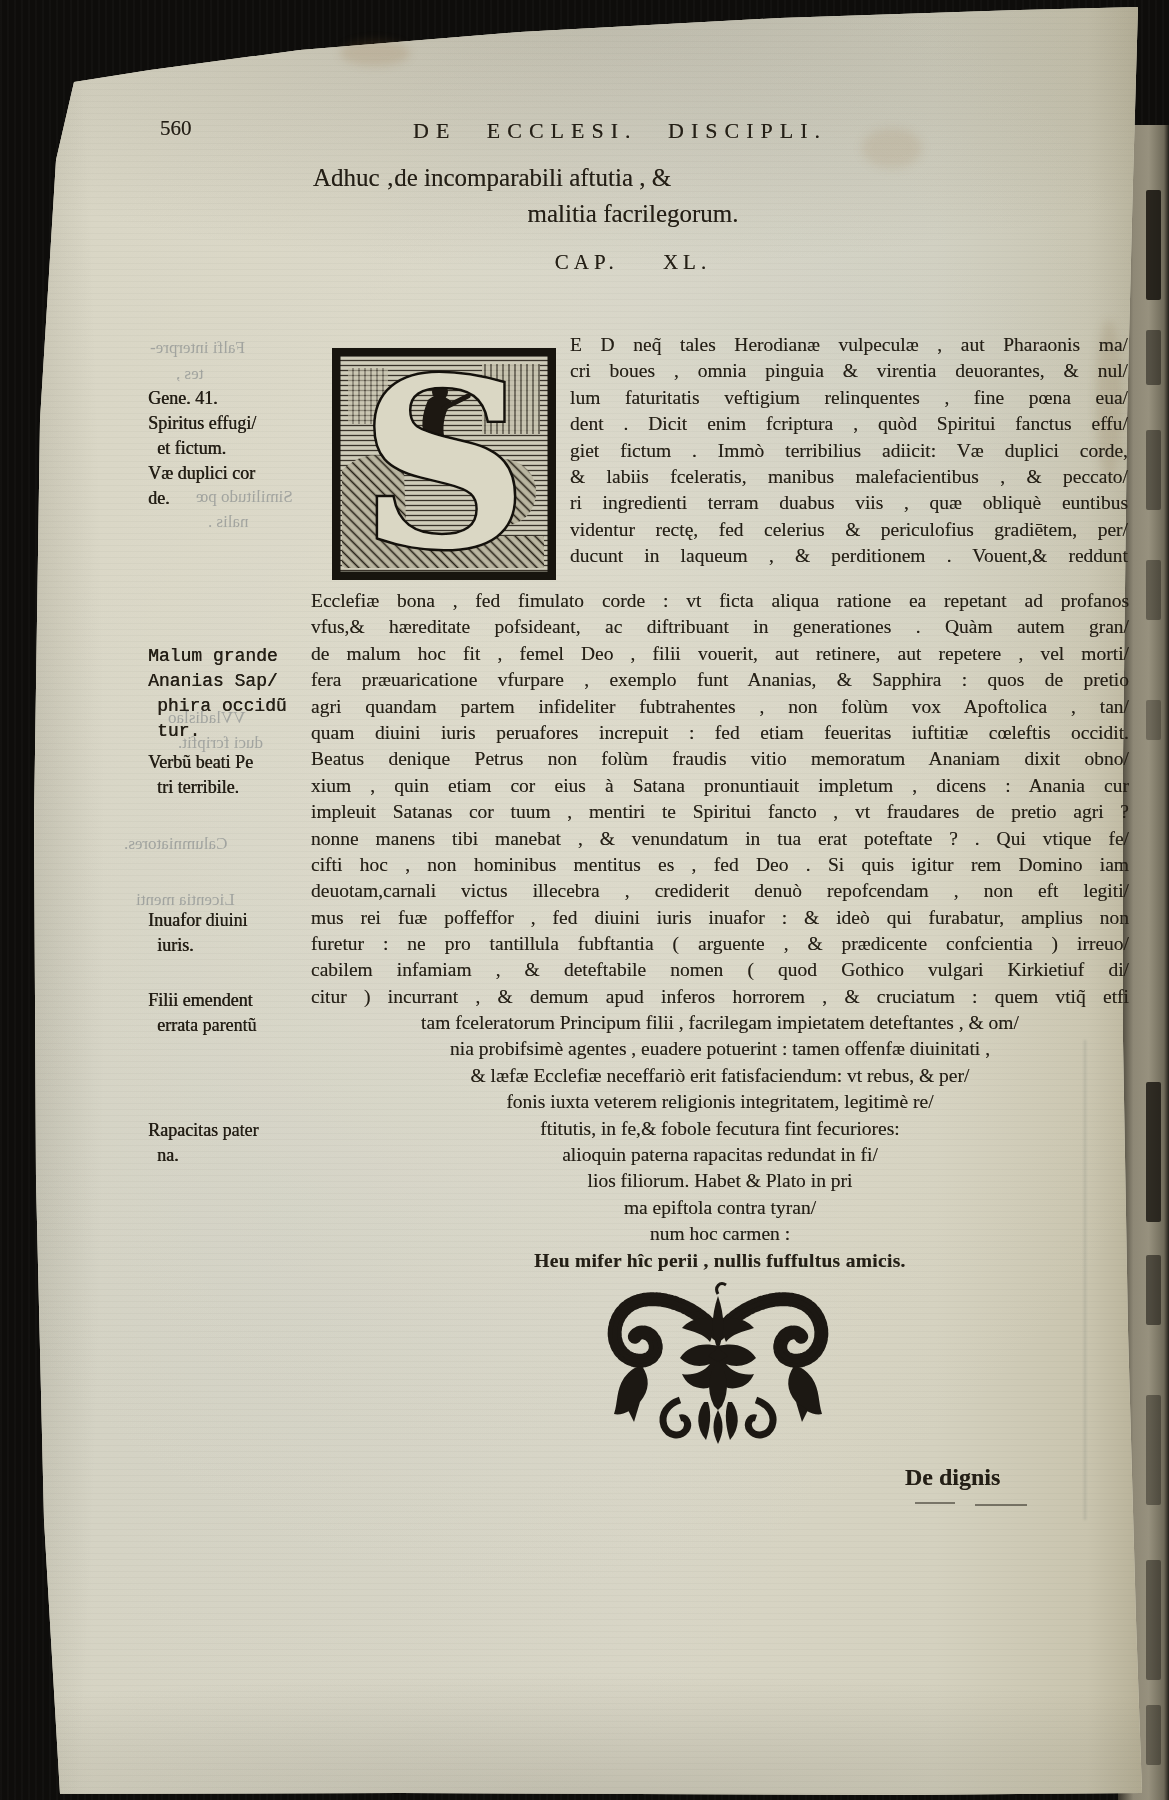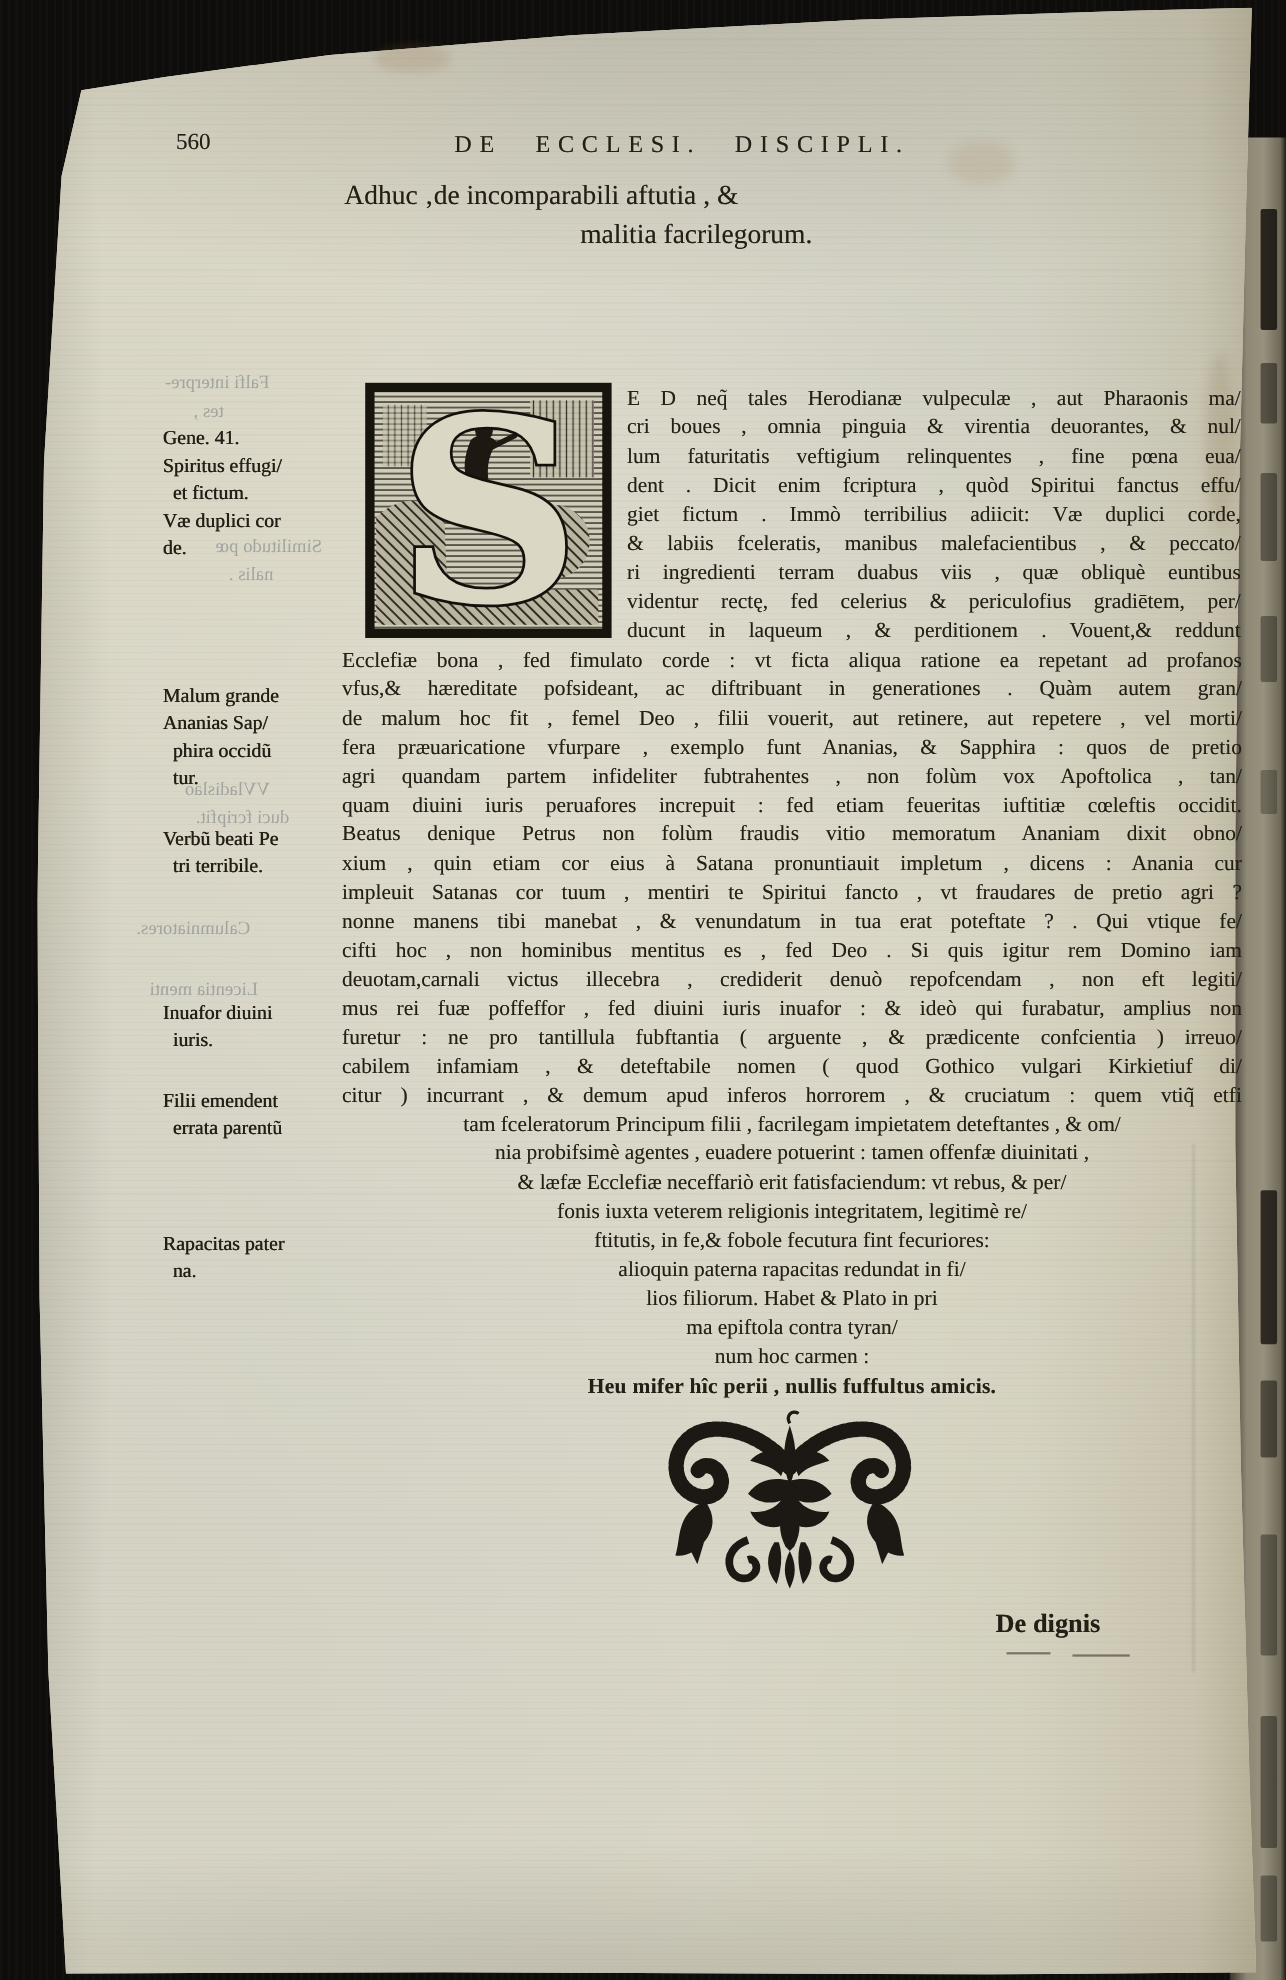--- a/index.html
+++ b/index.html
@@ -36,21 +36,21 @@
   #running-title{position:absolute;left:330px;top:118px;width:580px;text-align:center;
     font-size:22px;letter-spacing:7px;word-spacing:18px;}
   #heading-line1{position:absolute;left:313px;top:164px;width:640px;text-align:left;font-size:25px;}
   #heading-line2{position:absolute;left:313px;top:200px;width:640px;text-align:center;font-size:25px;}
   #chapter-label{position:absolute;left:313px;top:250px;width:640px;text-align:center;
     font-size:21px;letter-spacing:5px;word-spacing:34px;}
   
   #margin-notes .note{position:absolute;left:148px;width:150px;font-size:18px;line-height:25px;
     text-shadow:.4px 0 0 currentColor;}
   
-  #body-indented{position:absolute;left:570px;top:350px;width:558px;}
+  #body-indented{position:absolute;left:570px;top:332px;width:558px;}
   #body-full{position:absolute;left:311px;top:588px;width:818px;}
   #body-taper{position:absolute;left:311px;top:1010px;width:818px;text-align:center;}
   .bline{height:26.4px;line-height:26.4px;font-size:19.5px;text-align:justify;text-align-last:justify;
     text-shadow:0 0 .5px rgba(36,30,20,.5);}
   #body-taper .bline{text-align:center;text-align-last:center;}
   .verse{font-weight:bold;letter-spacing:.3px;}
   
   #drop-cap{position:absolute;left:332px;top:348px;width:224px;height:232px;}
   
   #ornament{position:absolute;left:584px;top:1282px;width:268px;height:172px;}
@@ -99,30 +99,31 @@
       <div class="ghost" style="left: 168px; top: 708px;">VVladislao</div>
       <div class="ghost" style="left: 178px; top: 733px;">duci fcripfit.</div>
       <div class="ghost" style="left: 124px; top: 834px;">Calumniatores.</div>
       <div class="ghost" style="left: 136px; top: 890px;">Licentia menti</div>
     </div>
 
   <div id="page-number" class="ink">560</div>
   <div id="running-title" class="ink">DE ECCLESI. DISCIPLI.</div>
   <div id="heading-line1" class="ink">Adhuc ‚de incomparabili aftutia , &amp;</div>
   <div id="heading-line2" class="ink">malitia facrilegorum.</div>
+  <div id="chapter-label" class="ink">CAP. XL.</div>
 
   <div id="margin-notes">
       <div class="note ink" style="top: 386px;">
         <div>Gene. 41.</div>
         <div>Spiritus effugi/</div>
         <div> et fictum.</div>
         <div>Væ duplici cor</div>
         <div>de.</div>
       </div>
-      <div class="note ink" style="top: 620px;">
+      <div class="note ink" style="top: 644px; font-family: Liberation Mono, monospace;">
         <div>Malum grande</div>
         <div>Ananias Sap/</div>
         <div> phira occidũ</div>
         <div> tur.</div>
       </div>
       <div class="note ink" style="top: 750px;">
         <div>Verbũ beati Pe</div>
         <div> tri terribile.</div>
       </div>
       <div class="note ink" style="top: 908px;">

